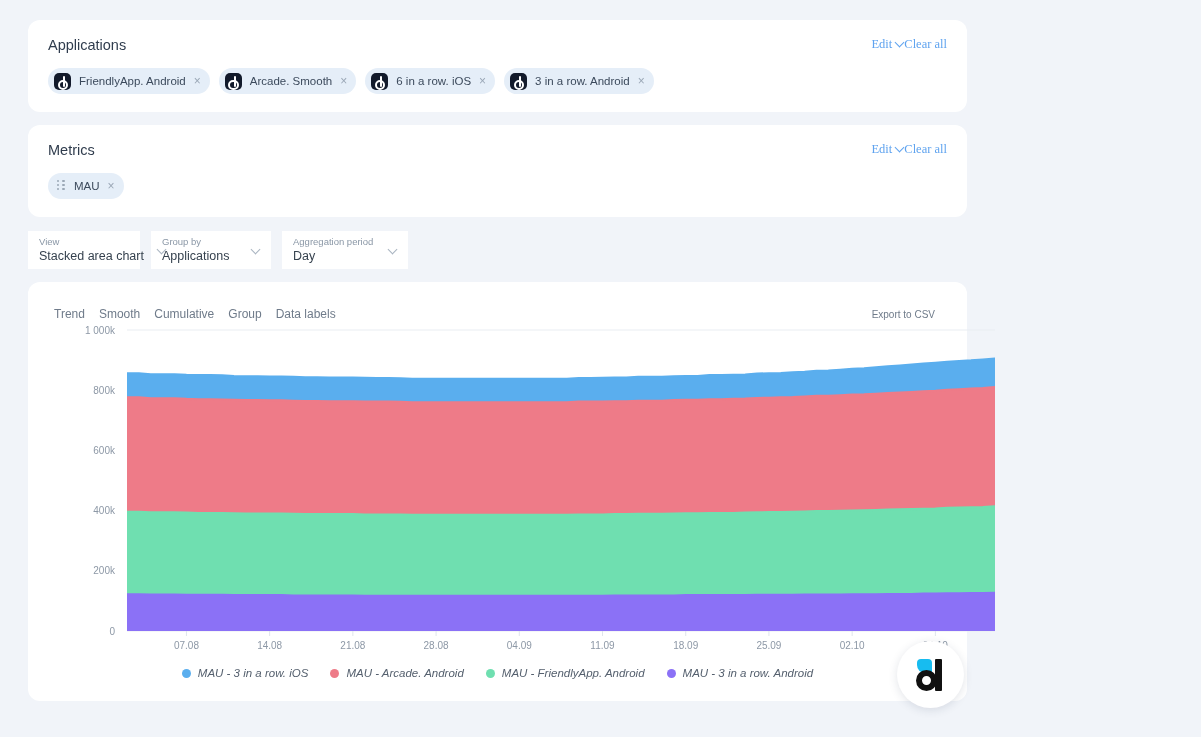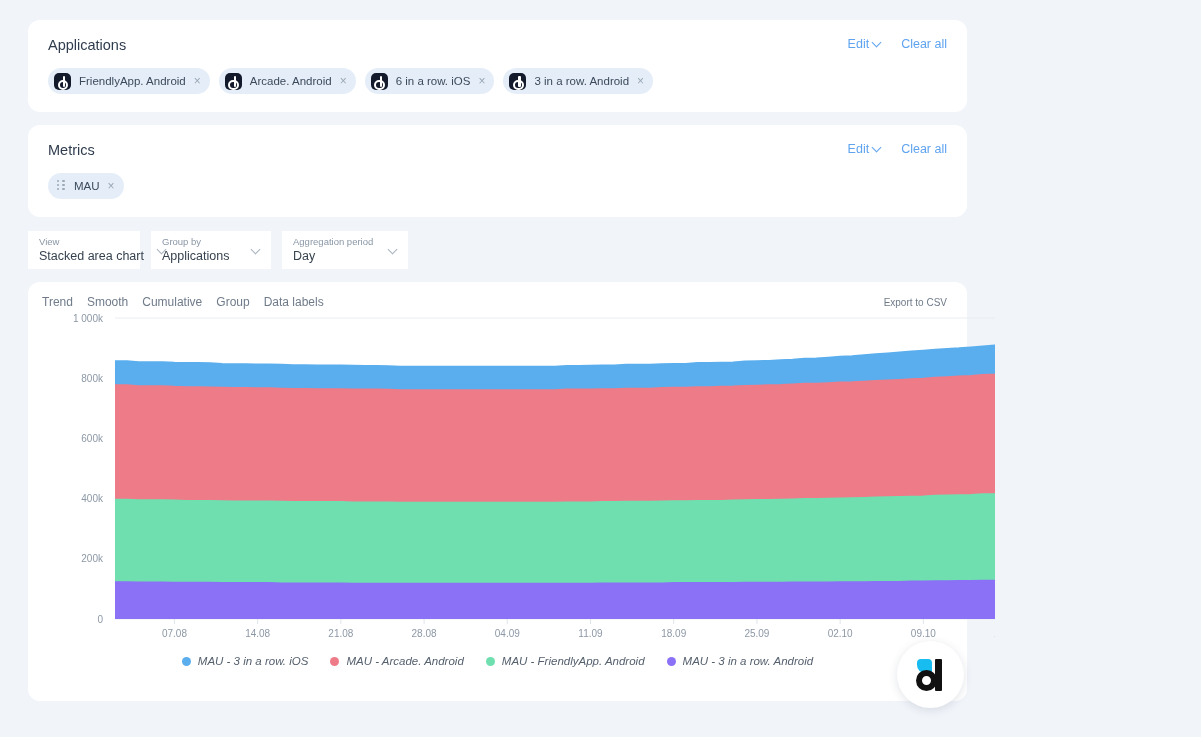--- a/index.html
+++ b/index.html
@@ -36,21 +36,22 @@
 
   .card-title {
     font-size: 14.5px;
     color: #2f3c4d;
     line-height: 18px;
   }
 
   .head-actions {
     display: flex;
     align-items: center;
-    gap: 20px;
+    gap: 0;
+    font-family: Liberation Serif, serif;
   }
 
   .link-btn {
     font-size: 12.5px;
     color: #5fa3ef;
     cursor: pointer;
     display: flex;
     align-items: center;
     gap: 4px;
     line-height: 16px;
@@ -183,21 +184,21 @@
     width: 6px; height: 6px;
     border-right: 1.3px solid #a9b4c1;
     border-bottom: 1.3px solid #a9b4c1;
     transform: rotate(45deg);
   }
 
   
   .chart-card {
     margin-top: 13px;
     height: 419px;
-    padding: 0;
+    padding: 12px;
   }
 
   .chart-toolbar {
     display: flex;
     align-items: center;
     justify-content: space-between;
     padding: 13px 20px 0 14px;
   }
 
   .toolbar-left { display: flex; align-items: center; gap: 14px; }
@@ -278,21 +279,21 @@
       </div>
     </div>
     <div class="chip-row">
       <div class="chip">
         <span class="app-icon"></span>
         <span class="chip-label">FriendlyApp. Android</span>
         <span class="chip-x">×</span>
       </div>
       <div class="chip">
         <span class="app-icon"></span>
-        <span class="chip-label">Arcade. Android</span>
+        <span class="chip-label">Arcade. Smooth</span>
         <span class="chip-x">×</span>
       </div>
       <div class="chip">
         <span class="app-icon"></span>
         <span class="chip-label">6 in a row. iOS</span>
         <span class="chip-x">×</span>
       </div>
       <div class="chip">
         <span class="app-icon"></span>
         <span class="chip-label">3 in a row. Android</span>

